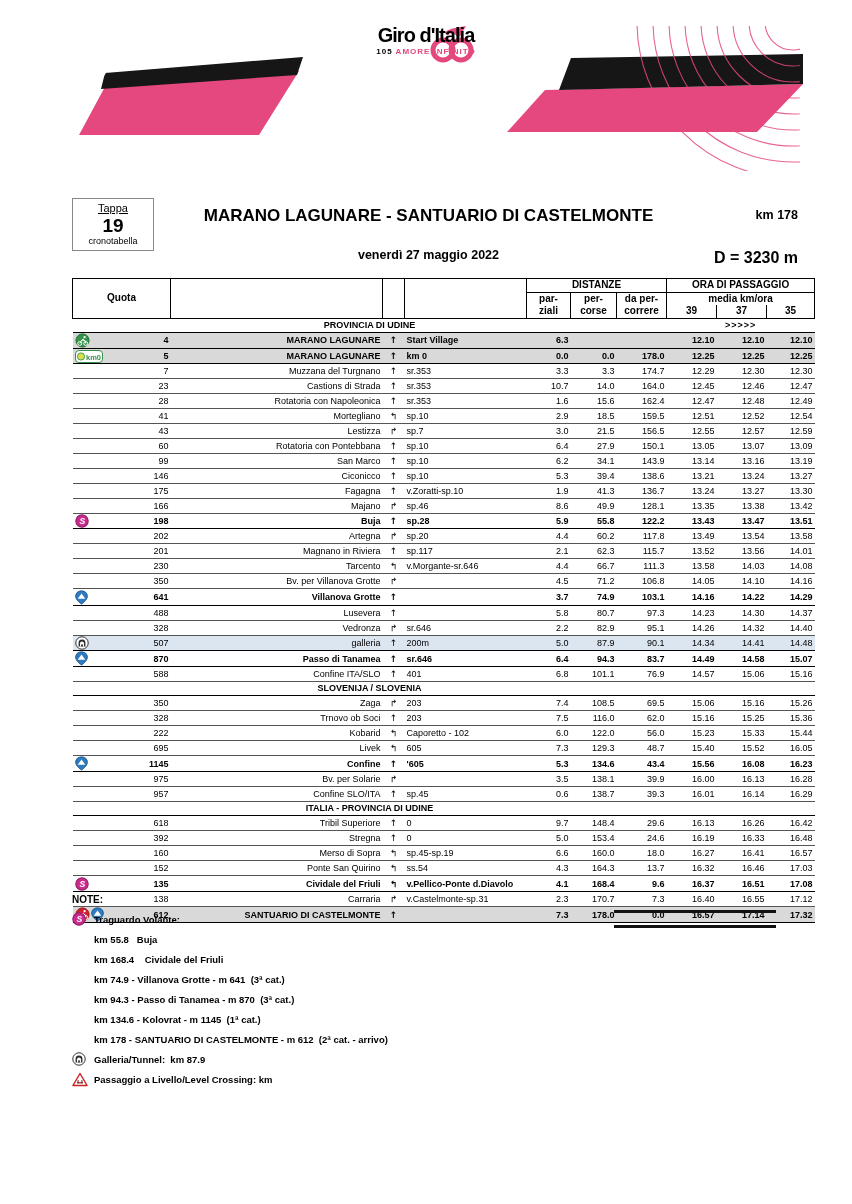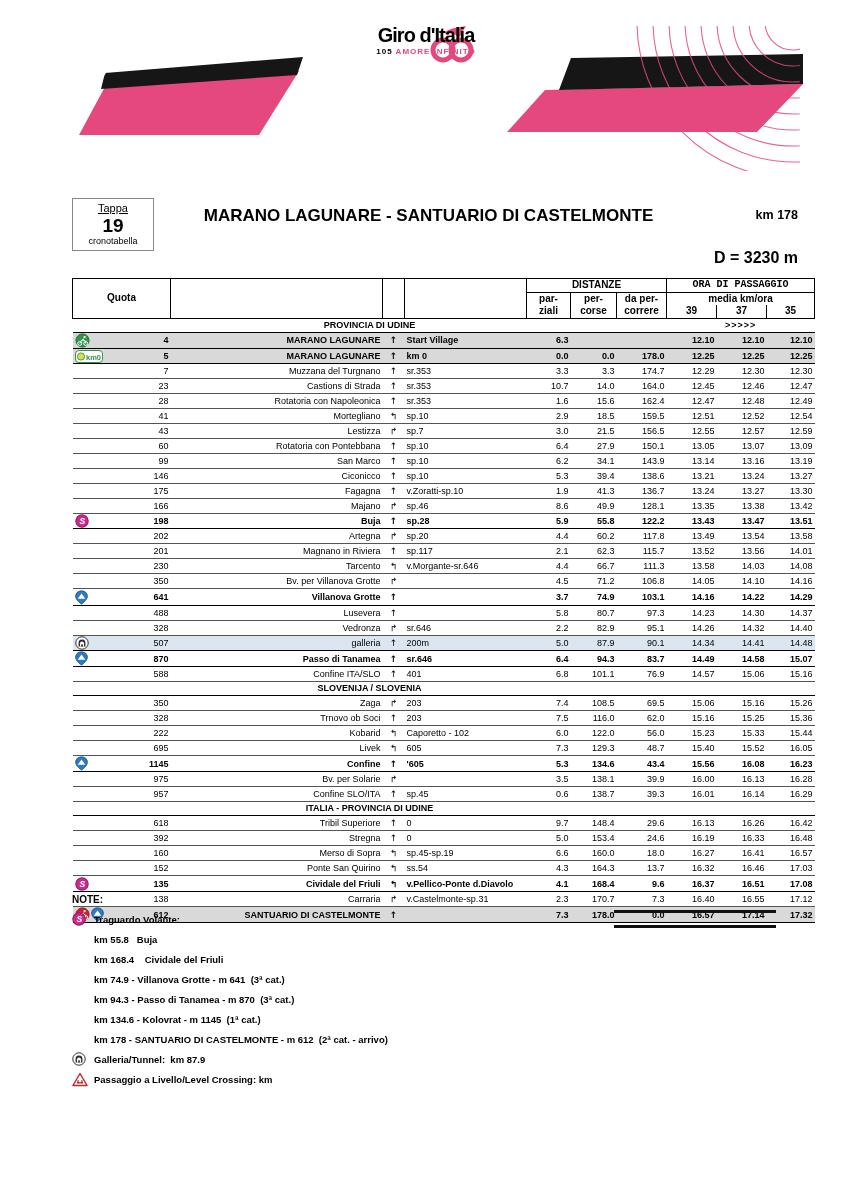--- a/index.html
+++ b/index.html
@@ -28,21 +28,21 @@
   table.crono{position:absolute;left:72px;top:278px;border-collapse:collapse;table-layout:fixed;
               width:742px;font-size:9px;}
   .crono th,.crono td{padding:0 2px;vertical-align:middle;overflow:hidden;white-space:nowrap;}
   .crono thead th{font-size:10px;font-weight:bold;line-height:1.25;}
   .hb{border-top:1.5px solid #000;border-bottom:1.5px solid #000;}
   .h-quota{border-left:1.5px solid #000;border-right:1px solid #000;}
   .h-name{border-right:1px solid #000;}
   .h-dir{border-right:1px solid #000;}
   .h-road{border-right:1.5px solid #000;}
   .h-dist{border-right:1.5px solid #000;font-size:9.5px;}
-  .h-ora{border-right:1.5px solid #000;font-size:9.5px;font-family:Liberation Mono, monospace;}
+  .h-ora{border-right:1.5px solid #000;font-size:9.5px;}
   .h2 th,.h3 th{font-weight:bold;}
   .bl1{border-left:1px solid #000;}
   .br2{border-right:1.5px solid #000;}
   .bb2{border-bottom:1.5px solid #000;}
   .crono tbody td{height:14px;line-height:14px;}
   .c-icon{text-align:left;padding-left:1px;}
   .c-icon svg{vertical-align:middle;margin-right:1px;}
   .c-quota{text-align:right;padding-right:5px;}
   .c-name{text-align:right;padding-left:20px;}
   .c-dir{text-align:center;font-family:"DejaVu Sans",sans-serif;font-size:9px;}
@@ -113,20 +113,21 @@
   </div>
 
   <div class="titlebar">
     <div class="stage-box">
       <div class="stage-label">Tappa</div>
       <div class="stage-number">19</div>
       <div class="stage-sub">cronotabella</div>
     </div>
     <div class="title-mid">
       <div class="race-title">MARANO LAGUNARE - SANTUARIO DI CASTELMONTE</div>
+      <div class="race-date">venerdì 27 maggio 2022</div>
     </div>
     <div class="title-right">
       <div class="race-km">km 178</div>
       <div class="race-elev">D = 3230 m</div>
     </div>
   </div>
 
   <table class="crono">
     <colgroup>
       <col style="width:34px">

